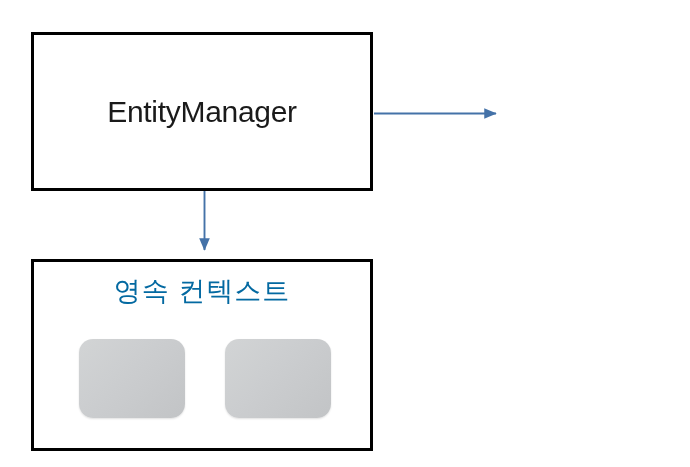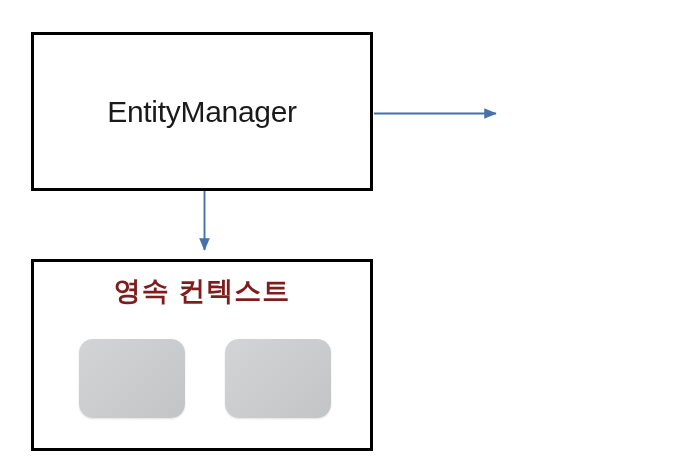--- a/index.html
+++ b/index.html
@@ -58,23 +58,23 @@
     width: 342px;
     height: 192px;
   }
   #persistence-context-label {
     position: absolute;
     left: 0;
     top: 11px;
     width: 100%;
     text-align: center;
     font-size: 27px;
-    font-weight: 700;
+    font-weight: 400;
     letter-spacing: 1px;
-    color: #7f1d1d;
+    color: #0369a1;
     white-space: nowrap;
   }
 
   
   .entity-chip {
     position: absolute;
     width: 106px;
     height: 79px;
     border-radius: 14px;
     background: linear-gradient(135deg, #d2d4d5 0%, #cbcdcf 45%, #c2c4c6 100%);

